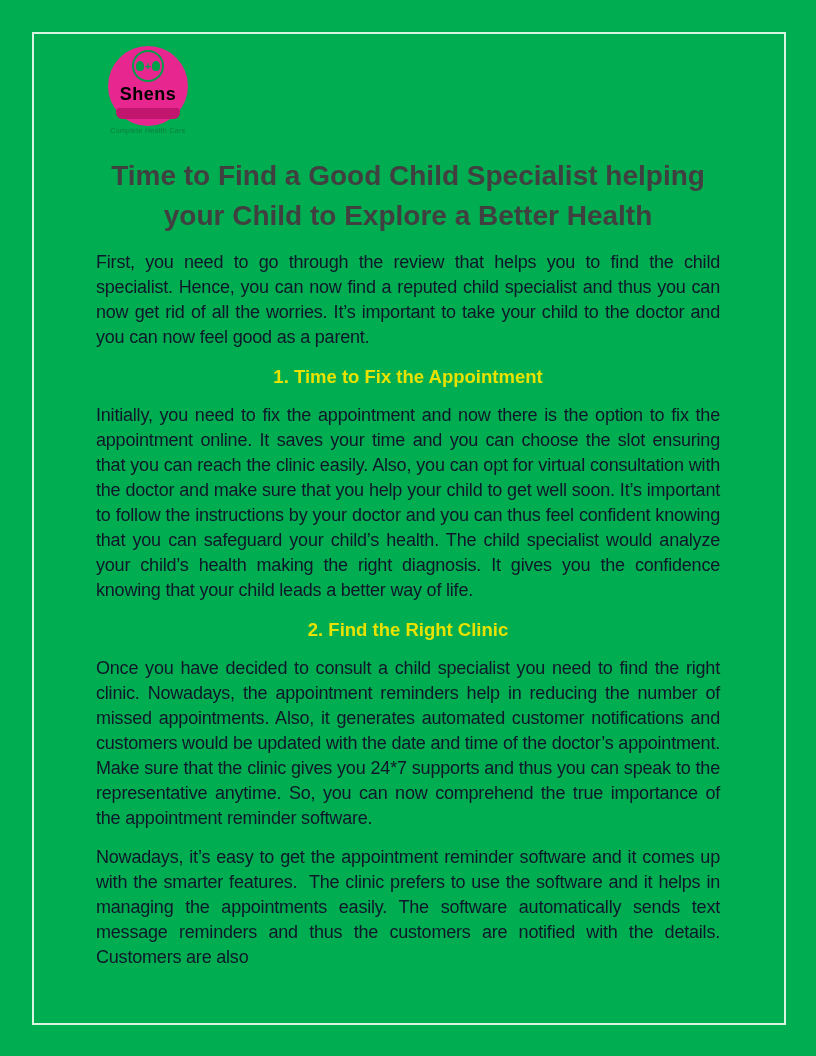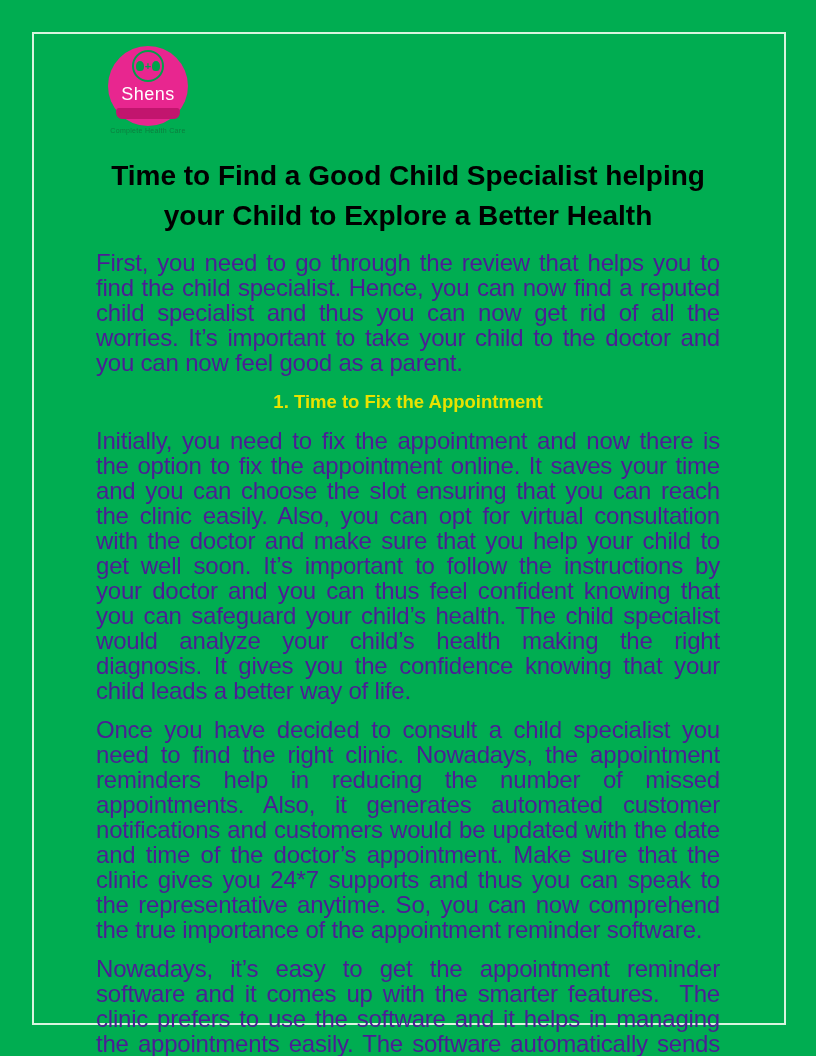--- a/index.html
+++ b/index.html
@@ -67,22 +67,22 @@
     color: #00A04A;
     font-size: 11px;
     font-weight: bold;
     line-height: 1;
   }
   .logo-name {
     position: absolute;
     top: 38px;
     left: 0;
     width: 100%;
-    color: #ffffff;
-    font-weight: normal;
+    color: #000000;
+    font-weight: bold;
     font-size: 18px;
     letter-spacing: 0.5px;
   }
   .logo-banner {
     position: absolute;
     bottom: 7px;
     left: 50%;
     transform: translateX(-50%);
     width: 64px;
     height: 11px;
@@ -93,30 +93,30 @@
     margin-top: 1px;
     font-size: 7px;
     color: #0B7E3F;
     letter-spacing: 0.3px;
     white-space: nowrap;
   }
 
   
   .title {
     margin: 22px 0 14px 0;
-    color: #000000;
+    color: #404040;
     font-size: 28px;
     line-height: 40px;
     font-weight: bold;
     text-align: center;
   }
   .body-text p {
     margin: 0 0 14px 0;
-    color: #4c1d95;
-    font-size: 24px;
+    color: #0f172a;
+    font-size: 18px;
     line-height: 25px;
     letter-spacing: -0.2px;
     text-align: justify;
   }
   .body-text h2 {
     margin: 0 0 14px 0;
     color: #E8E200;
     font-size: 18.5px;
     line-height: 25px;
     font-weight: bold;
@@ -143,18 +143,19 @@
       </div>
       <div class="logo-tagline">Complete Health Care</div>
     </div>
 
     <h1 class="title">Time to Find a Good Child Specialist helping your Child to Explore a Better Health</h1>
 
     <div class="body-text">
       <p>First, you need to go through the review that helps you to find the child specialist. Hence, you can now find a reputed child specialist and thus you can now get rid of all the worries. It’s important to take your child to the doctor and you can now feel good as a parent.</p>
       <h2>1. Time to Fix the Appointment</h2>
       <p>Initially, you need to fix the appointment and now there is the option to fix the appointment online. It saves your time and you can choose the slot ensuring that you can reach the clinic easily. Also, you can opt for virtual consultation with the doctor and make sure that you help your child to get well soon. It’s important to follow the instructions by your doctor and you can thus feel confident knowing that you can safeguard your child’s health. The child specialist would analyze your child’s health making the right diagnosis. It gives you the confidence knowing that your child leads a better way of life.</p>
+      <h2>2. Find the Right Clinic</h2>
       <p>Once you have decided to consult a child specialist you need to find the right clinic. Nowadays, the appointment reminders help in reducing the number of missed appointments. Also, it generates automated customer notifications and customers would be updated with the date and time of the doctor’s appointment. Make sure that the clinic gives you 24*7 supports and thus you can speak to the representative anytime. So, you can now comprehend the true importance of the appointment reminder software.</p>
       <p>Nowadays, it’s easy to get the appointment reminder software and it comes up with the smarter features.&nbsp; The clinic prefers to use the software and it helps in managing the appointments easily. The software automatically sends text message reminders and thus the customers are notified with the details. Customers are also</p>
     </div>
 
   </div>
 </div>
 
 </body></html>

